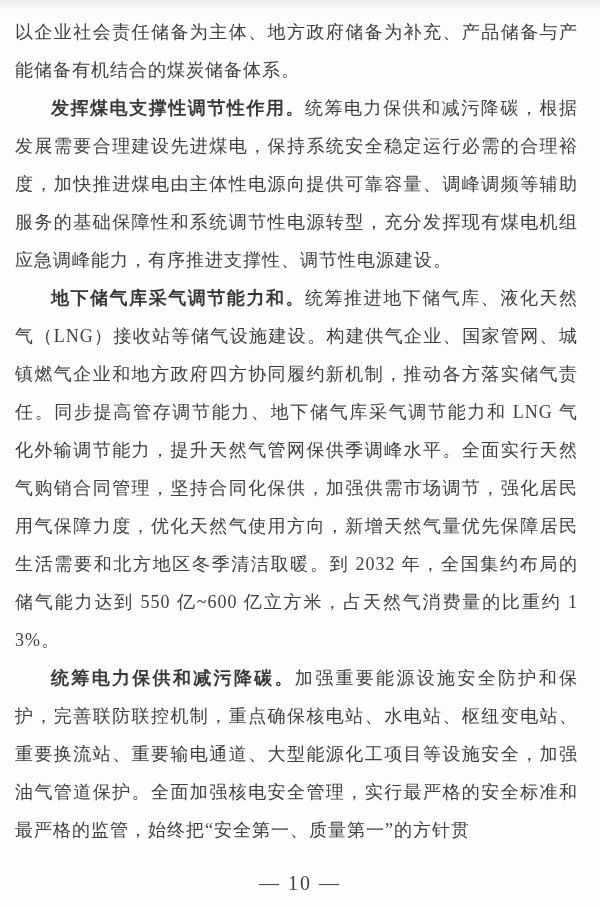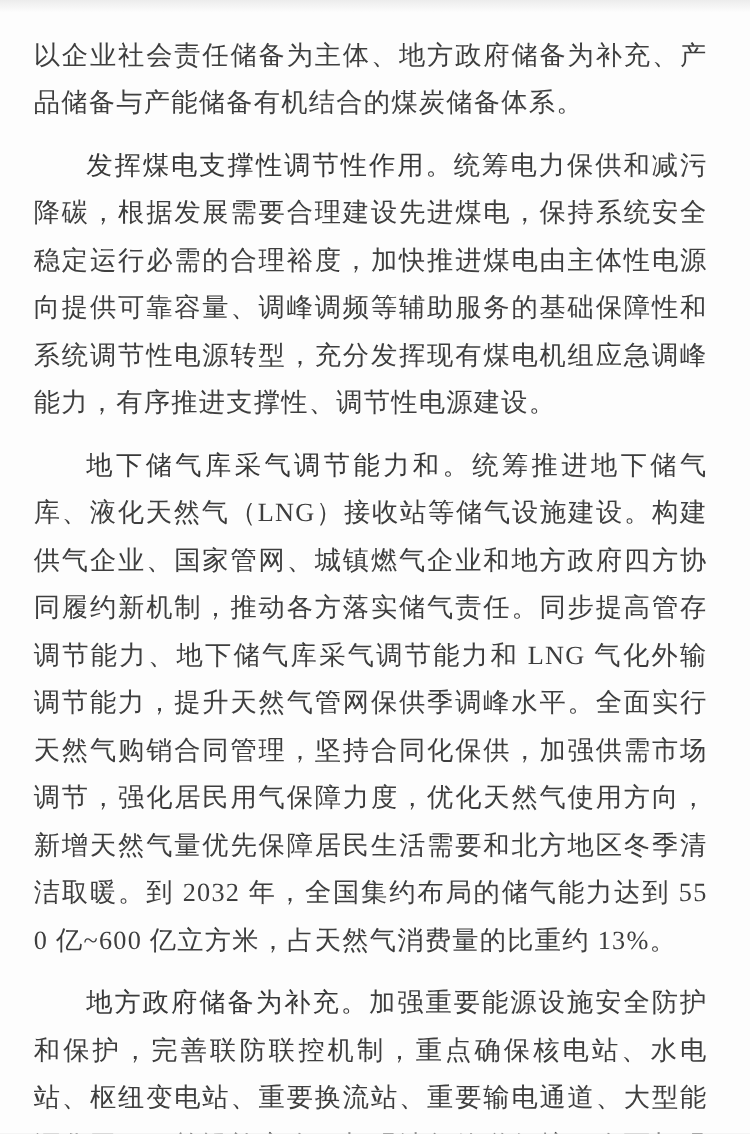--- a/index.html
+++ b/index.html
@@ -9,29 +9,29 @@
     height: 907px;
     margin: 0;
     box-sizing: border-box;
     background: linear-gradient(#ececec 0px, #fdfdfd 10px, #fdfdfd 100%);
     font-family: "Liberation Serif", "DejaVu Serif", serif;
     color: #3e3e3e;
     overflow: hidden;
     padding: 13px 22px 0 15px;
   }
   .para {
-    margin: 12px;
-    font-size: 21px;
+    margin: 0;
+    font-size: 18px;
     line-height: 38px;
     letter-spacing: 1px;
     text-align: justify;
     word-break: break-all;
   }
   .para.indent { text-indent: 2em; }
-  .lead { font-weight: normal; color: #383838; }
+  .lead { font-weight: bold; color: #383838; }
   .footer {
     position: absolute;
     left: 0; right: 0;
     bottom: 12px;
     text-align: center;
     font-size: 20px;
     letter-spacing: 2px;
     color: #3e3e3e;
   }
 </style>
@@ -39,16 +39,17 @@
 <body>
 
 <div class="page">
 
   <p class="para"><span>以企业社会责任储备为主体、地方政府储备为补充、产品储备与产能储备有机结合的煤炭储备体系。</span></p>
 
   <p class="para indent"><span class="lead">发挥煤电支撑性调节性作用。</span><span>统筹电力保供和减污降碳，根据发展需要合理建设先进煤电，保持系统安全稳定运行必需的合理裕度，加快推进煤电由主体性电源向提供可靠容量、调峰调频等辅助服务的基础保障性和系统调节性电源转型，充分发挥现有煤电机组应急调峰能力，有序推进支撑性、调节性电源建设。</span></p>
 
   <p class="para indent"><span class="lead">地下储气库采气调节能力和。</span><span>统筹推进地下储气库、液化天然气（LNG）接收站等储气设施建设。构建供气企业、国家管网、城镇燃气企业和地方政府四方协同履约新机制，推动各方落实储气责任。同步提高管存调节能力、地下储气库采气调节能力和 LNG 气化外输调节能力，提升天然气管网保供季调峰水平。全面实行天然气购销合同管理，坚持合同化保供，加强供需市场调节，强化居民用气保障力度，优化天然气使用方向，新增天然气量优先保障居民生活需要和北方地区冬季清洁取暖。到 2032 年，全国集约布局的储气能力达到 550 亿~600 亿立方米，占天然气消费量的比重约 13%。</span></p>
 
-  <p class="para indent"><span class="lead">地方政府储备为补充。</span><span>加强重要能源设施安全防护和保护，完善联防联控机制，重点确保核电站、水电站、枢纽变电站、重要换流站、重要输电通道、大型能源化工项目等设施安全，加强油气管道保护。全面加强核电安全管理，实行最严格的安全标准和最严格的监管，始终把“安全第一、质量第一”的方针贯</span></p>
+  <p class="para indent"><span class="lead">统筹电力保供和减污降碳。</span><span>加强重要能源设施安全防护和保护，完善联防联控机制，重点确保核电站、水电站、枢纽变电站、重要换流站、重要输电通道、大型能源化工项目等设施安全，加强油气管道保护。全面加强核电安全管理，实行最严格的安全标准和最严格的监管，始终把“安全第一、质量第一”的方针贯</span></p>
 
+  <div class="footer">— 10 —</div>
 
 </div>
 
 </body></html>

